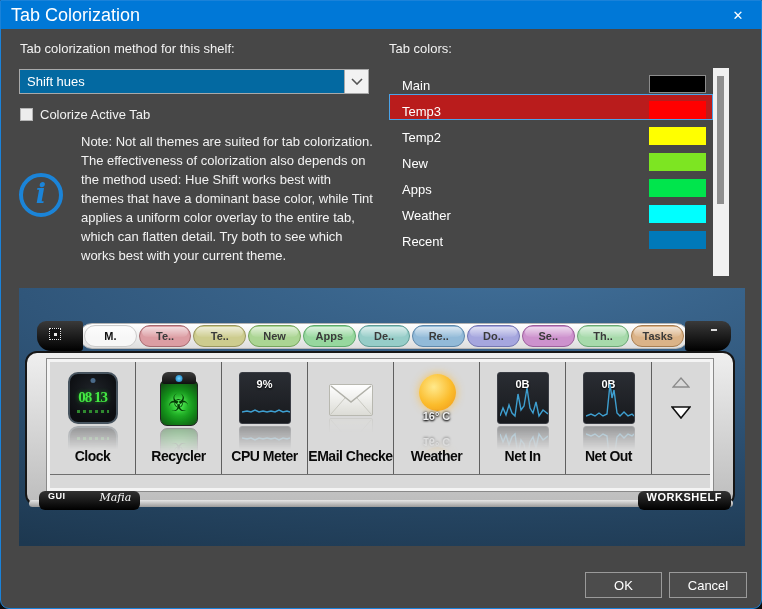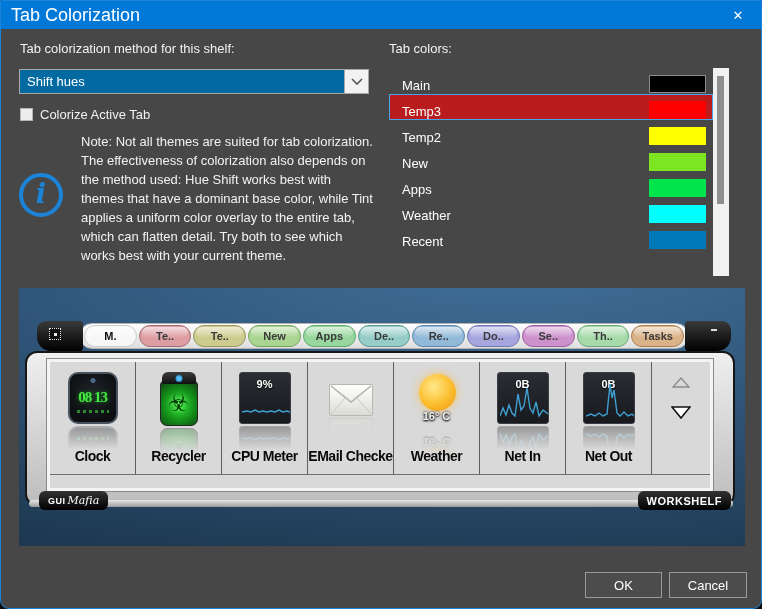--- a/index.html
+++ b/index.html
@@ -76,21 +76,21 @@
   .env-tile { width:44px; height:32px; top:22px; background:linear-gradient(#ffffff,#dcdcd6); border:1px solid #b8b8b0; border-radius:2px; }
 
   .sun-tile { width:52px; height:56px; }
   .sun { position:absolute; left:8px; top:2px; width:37px; height:37px; border-radius:50%; background:radial-gradient(circle at 40% 35%, #ffe98c, #fbbc2c 55%, #ef9413 100%); box-shadow:0 0 8px rgba(255,190,60,0.8); }
   .temp { position:absolute; left:0; right:0; bottom:6px; text-align:center; color:#f2f2f2; font-size:11px; font-weight:bold; text-shadow:0 1px 2px #000, 0 0 3px #000; }
 
   .arrow-up-icon { position:absolute; left:50%; transform:translateX(-50%); top:15px; }
   .arrow-down-icon { position:absolute; left:50%; transform:translateX(-50%); top:44px; }
 
   .rim { position:absolute; left:10px; right:12px; top:212px; height:7px; background:linear-gradient(#e6e6e6,#9a9a9a); border-radius:4px; }
-  .badge { position:absolute; top:203px; height:19px; background:linear-gradient(#333,#000); border-radius:6px; display:flex; align-items:center; padding:0 9px; z-index:4; color:#fff; }
+  .badge { position:absolute; top:203px; height:19px; background:linear-gradient(#333,#000); border-radius:6px; display:flex; padding:0 9px; z-index:4; color:#fff;gap:32px; }
   .badge-left { left:20px; }
   .badge-right { right:14px; }
   .badge-gui { font-size:9px; font-weight:bold; letter-spacing:0.5px; }
   .badge-mafia { font-family:"DejaVu Serif", serif; font-style:italic; font-size:11px; margin-left:2px; }
   .badge-right span { font-size:11px; font-weight:bold; letter-spacing:0.5px; }
 
   
   .btn { position:absolute; top:571px; height:26px; background:#4c4c4c; border:1px solid #9a9a9a; color:#fff; font-size:13px; font-family:"Liberation Sans", sans-serif; }
   .btn-ok { left:584px; width:77px; }
   .btn-cancel { left:668px; width:78px; }

